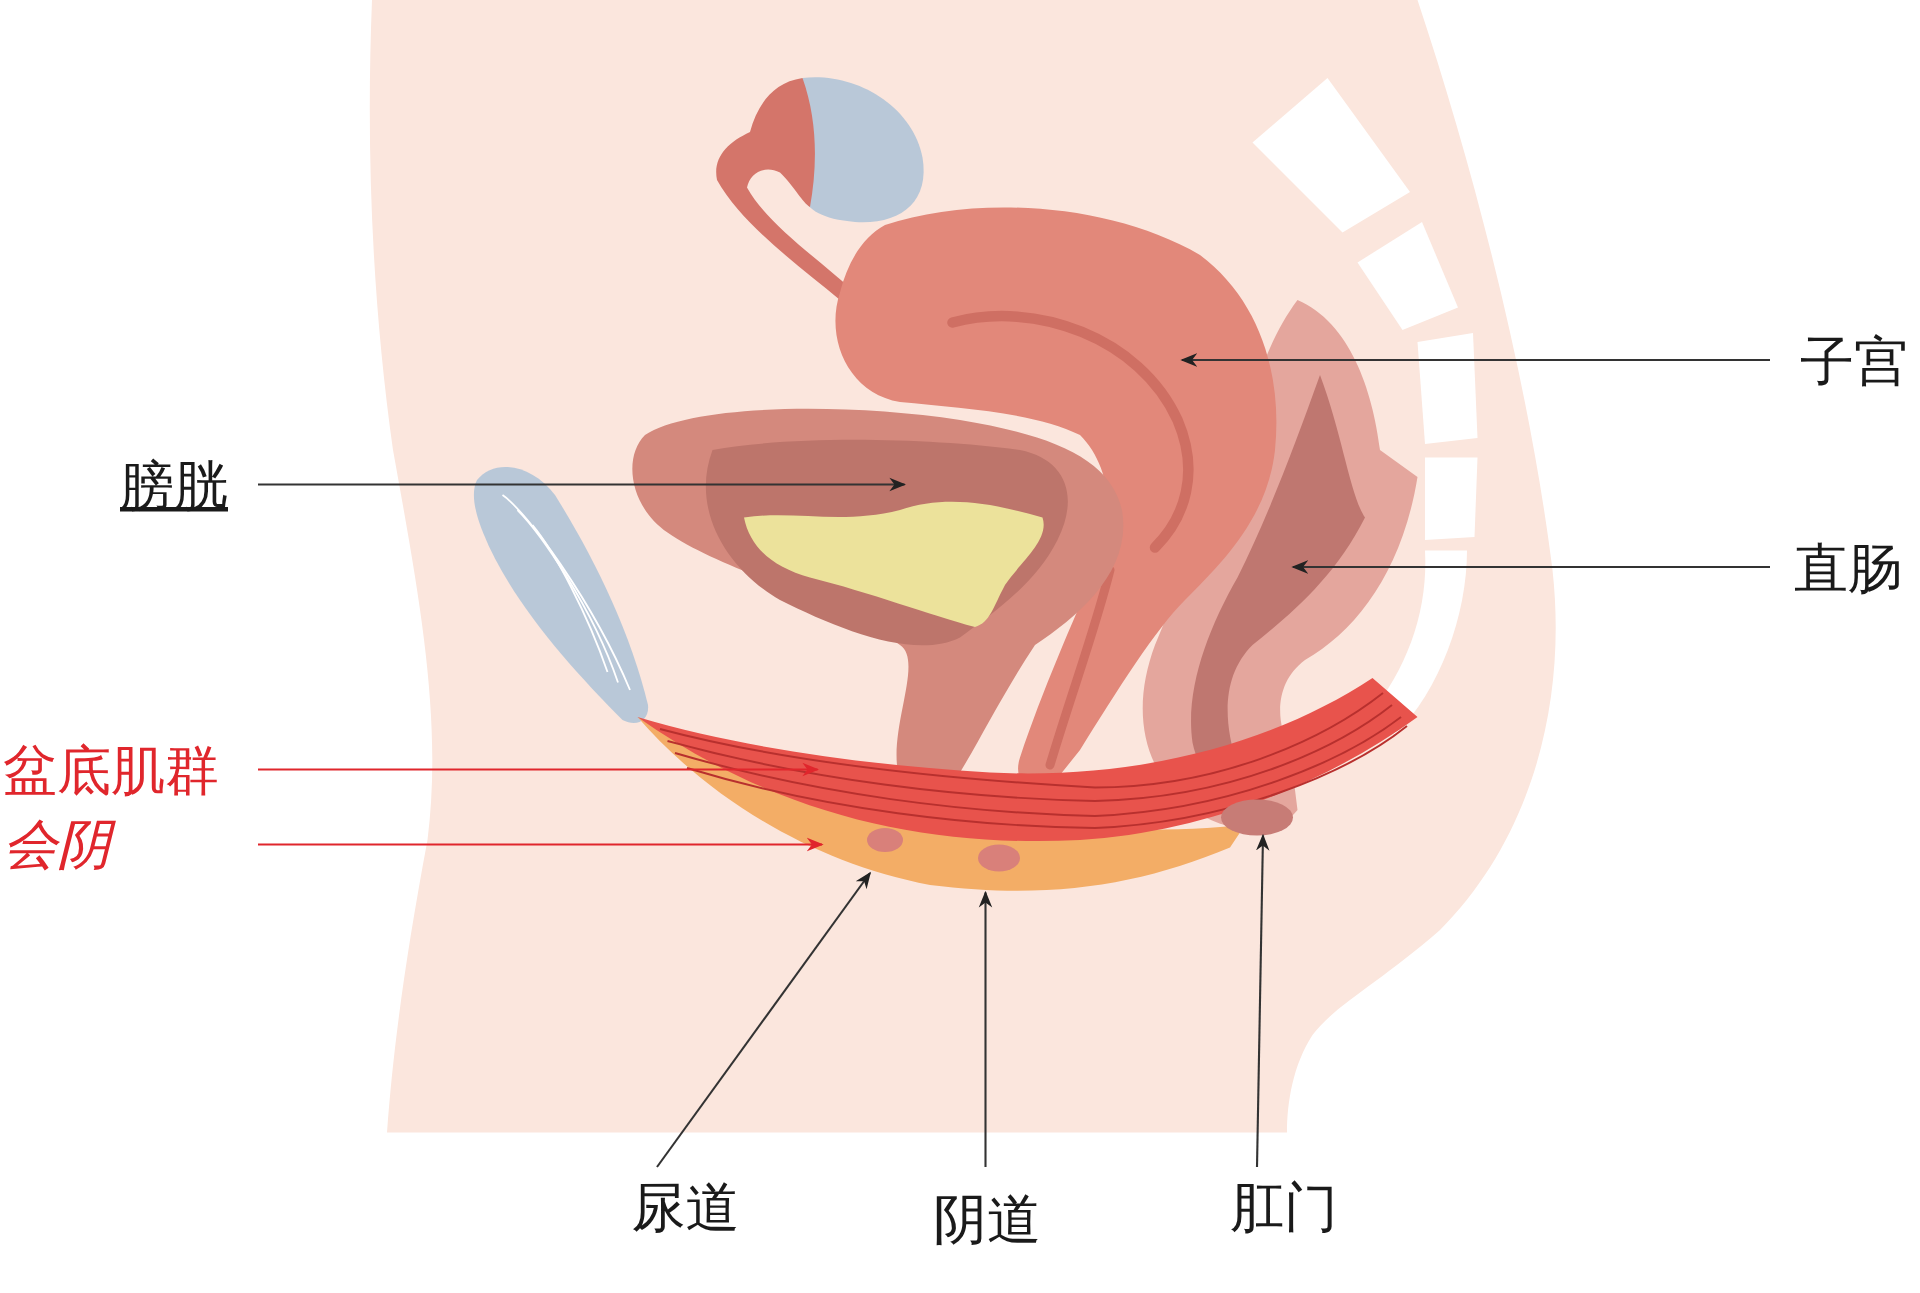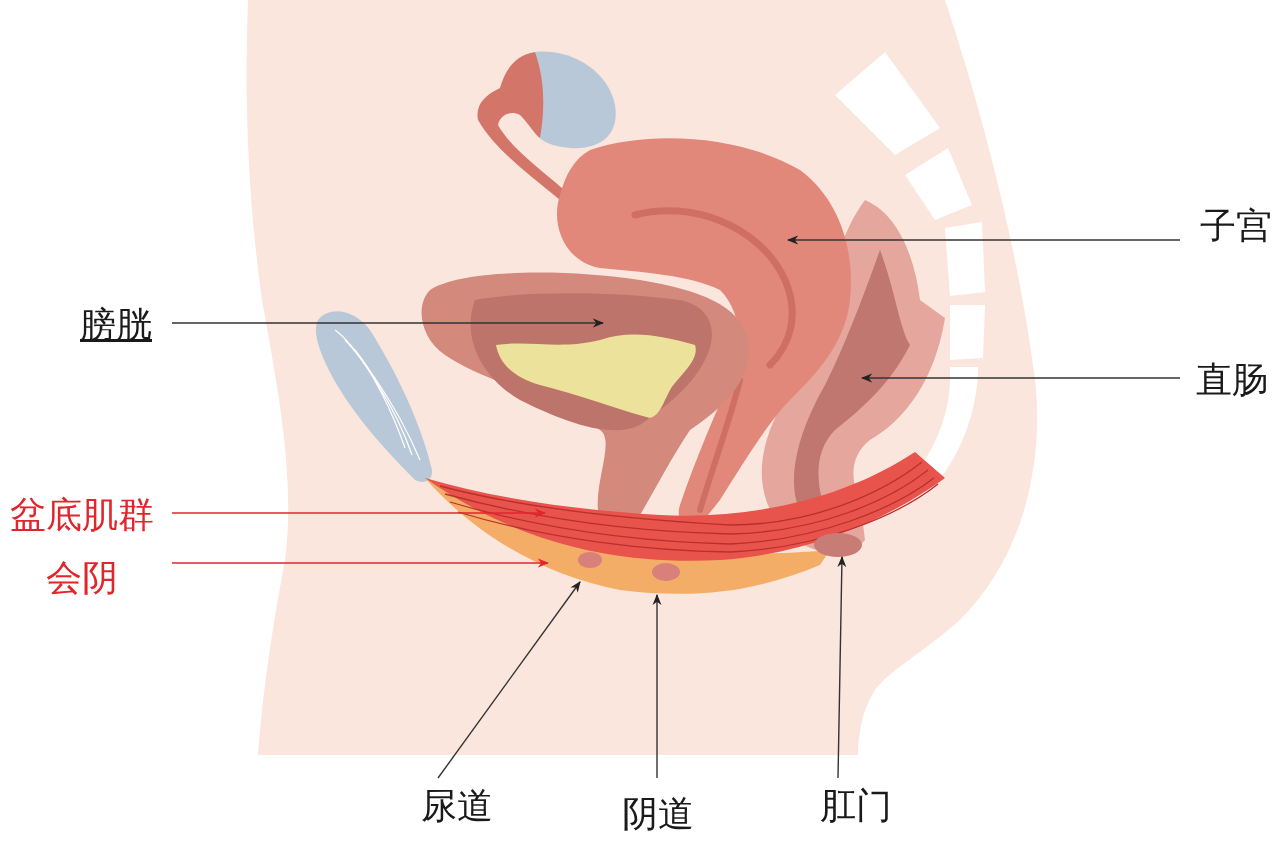--- a/index.html
+++ b/index.html
@@ -1,21 +1,21 @@
 <!DOCTYPE html>
 <html><head>
   <meta charset="utf-8">
   <style>
     html, body { margin: 0; padding: 0; background: #ffffff; }
     body { width: 1280px; height: 862px; position: relative; overflow: hidden;
            font-family: "DejaVu Sans", "Liberation Sans", sans-serif; }
     #stage { position: absolute; left: 0; top: 0; width: 1280px; height: 862px; }
     .label { position: absolute; font-size: 36px; line-height: 40px; white-space: nowrap; color: #1a1a1a; }
     .label.red { color: #e0262c; }
-    .label.right-align { text-align: center; }
+    .label.right-align { text-align: left; }
   </style>
 </head>
 <body>
 
 <svg id="stage" viewBox="0 0 1280 862" width="1280" height="862" xmlns="http://www.w3.org/2000/svg">
   <defs>
     <marker id="arrBlack" viewBox="0 0 10 10" refX="9" refY="5" markerWidth="8" markerHeight="8" orient="auto-start-reverse">
       <path d="M0,1 L10,5 L0,9 L3,5 Z" fill="#222"></path>
     </marker>
     <marker id="arrRed" viewBox="0 0 10 10" refX="9" refY="5" markerWidth="8" markerHeight="8" orient="auto-start-reverse">
@@ -83,20 +83,20 @@
     <line x1="172" y1="323" x2="603" y2="323" stroke="#333" marker-end="url(#arrBlack)"></line>
     <line x1="1180" y1="378" x2="862" y2="378" stroke="#333" marker-end="url(#arrBlack)"></line>
     <line x1="172" y1="513" x2="545" y2="513" stroke="#e0262c" marker-end="url(#arrRed)"></line>
     <line x1="172" y1="563" x2="548" y2="563" stroke="#e0262c" marker-end="url(#arrRed)"></line>
     <line x1="438" y1="778" x2="580" y2="582" stroke="#333" marker-end="url(#arrBlack)"></line>
     <line x1="657" y1="778" x2="657" y2="595" stroke="#333" marker-end="url(#arrBlack)"></line>
     <line x1="838" y1="778" x2="842" y2="557" stroke="#333" marker-end="url(#arrBlack)"></line>
   </g>
 </svg>
 
-<div class="label" style="left:1200px; top:206px;">子宫</div>
+<div class="label" style="left:1200px; top:222px;">子宫</div>
 <div class="label" style="left:80px; top:305px;text-decoration:underline;">膀胱</div>
 <div class="label" style="left:1196px; top:360px;">直肠</div>
 <div class="label red right-align" style="left:2px; top:495px; width:160px;">盆底肌群</div>
-<div class="label red right-align" style="left:2px; top:558px; width:160px;">会阴</div>
+<div class="label red right-align" style="left:2px; top:544px; width:160px;font-style:italic;">会阴</div>
 <div class="label" style="left:405px; top:786px;margin-left:16px;">尿道</div>
 <div class="label" style="left:622px; top:794px;">阴道</div>
 <div class="label" style="left:820px; top:786px;">肛门</div>
 
 </body></html>

